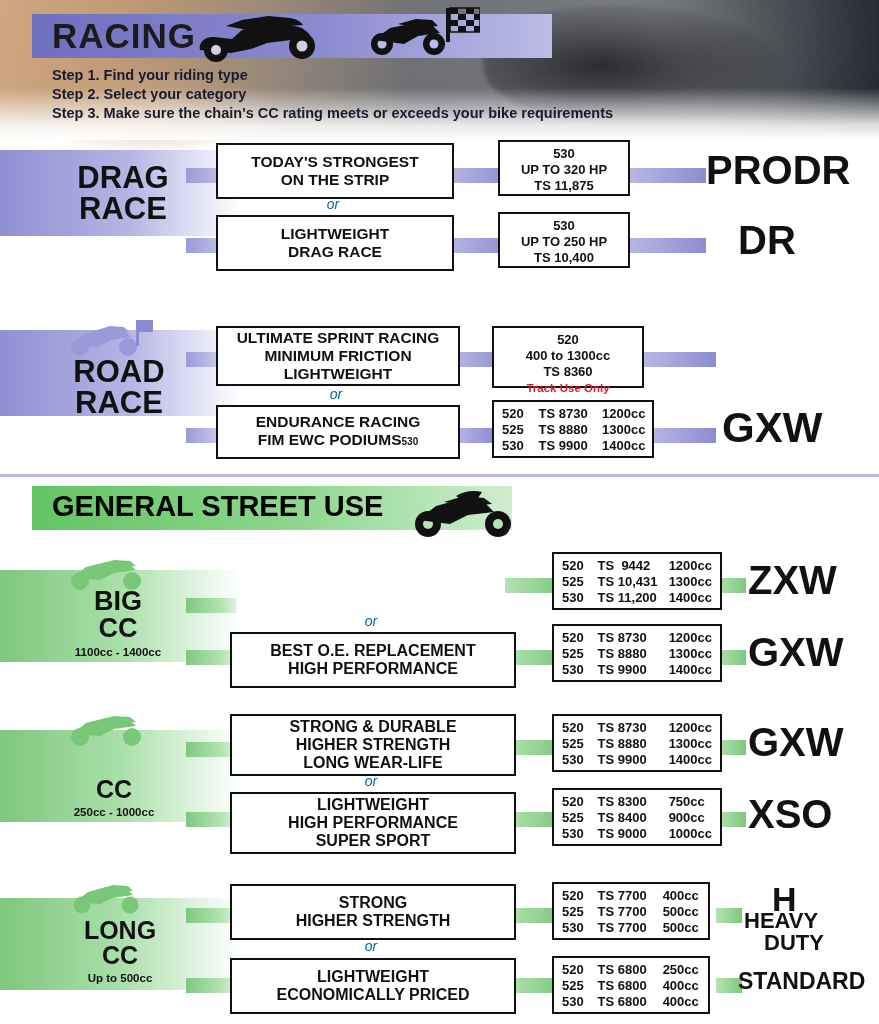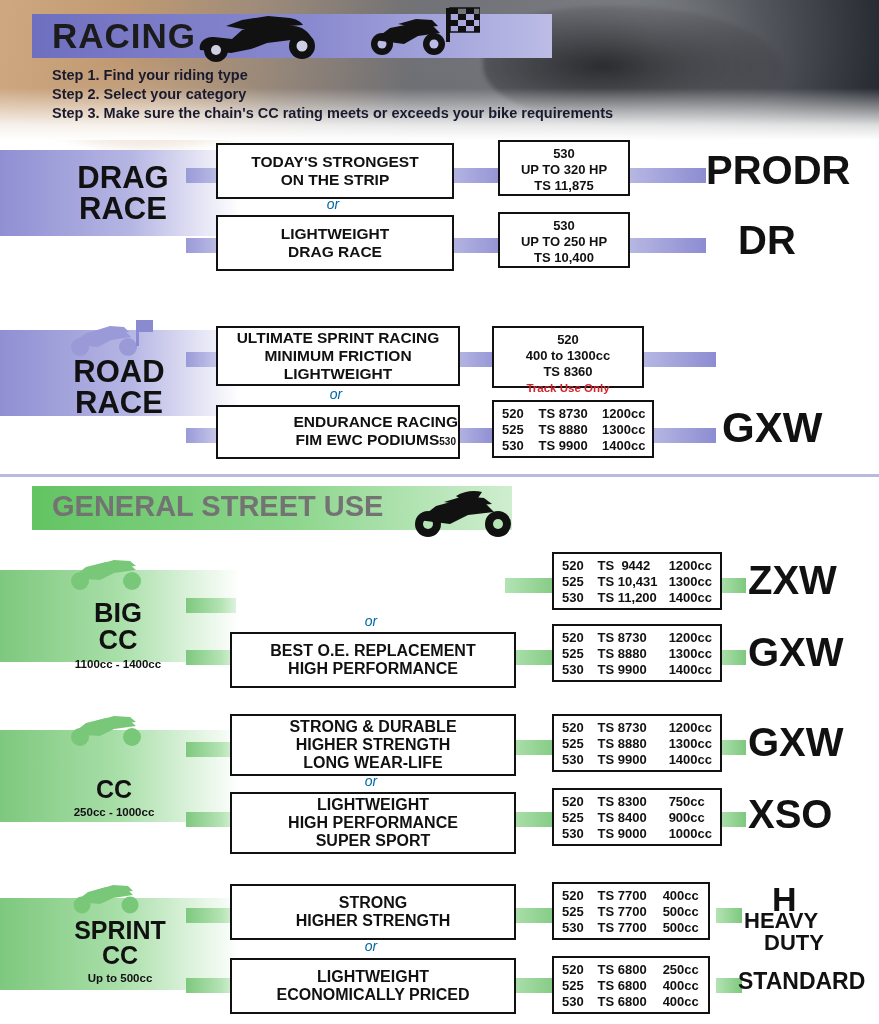--- a/index.html
+++ b/index.html
@@ -184,21 +184,21 @@
     position: absolute;
     left: 32px; top: 486px;
     width: 480px; height: 44px;
     background: linear-gradient(90deg, #63c463 0%, #8ed68e 55%, #cfeecf 100%);
   }
   .gsu-title {
     position: absolute;
     left: 52px; top: 490px;
     font-size: 29px;
     font-weight: bold;
-    color: #737373;
+    color: #000000;
     z-index: 6;
   }
   .gsu-moto {
     position: absolute;
     left: 404px; top: 484px;
     z-index: 7;
   }
   .divider {
     position: absolute;
     left: 0; width: 879px; height: 3px;
@@ -343,21 +343,21 @@
   <div class="conn purple-r" style="left:648px; top:428px; width:68px;"></div>
 
   <div class="desc-box" style="left:216px; top:326px; width:240px; height:56px; font-size:15.5px;">
     <div>
       <div>ULTIMATE SPRINT RACING</div>
       <div>MINIMUM FRICTION</div>
       <div>LIGHTWEIGHT</div>
     </div>
   </div>
   <div class="or-label" style="left:216px; top:386px; width:240px;">or</div>
-  <div class="desc-box" style="left:216px; top:405px; width:240px; height:50px; font-size:15.5px;justify-content:flex-end;">
+  <div class="desc-box" style="left:216px; top:405px; width:240px; height:50px; font-size:15.5px;">
     <div>
       <div>ENDURANCE RACING</div>
       <div><span>FIM EWC PODIUMS</span><span class="small-sup">530</span></div>
     </div>
   </div>
 
   <div class="spec-box spec-center" style="left:492px; top:326px; width:152px; height:62px;">
     <div>520</div>
     <div>400 to 1300cc</div>
     <div>TS 8360</div>
@@ -405,21 +405,21 @@
   <div class="bike-icon" style="left:62px; top:552px;">
     <svg width="92" height="40" viewBox="0 0 92 40">
       <g fill="#79c879">
         <circle cx="18" cy="29" r="9"></circle>
         <circle cx="70" cy="29" r="9"></circle>
         <path d="M10 26l14-11 20-5 22 1 8 7-22 3-14 7z"></path>
         <path d="M34 13l18-5 16 1 6 5-20 2z"></path>
       </g>
     </svg>
   </div>
-  <div class="cat-label" style="left:48px; top:588px; width:140px; font-size:27px;margin-top:12px;">
+  <div class="cat-label" style="left:48px; top:588px; width:140px; font-size:27px;">
     <span>BIG</span><br>
     <span>CC</span>
     <span class="cat-sub">1100cc - 1400cc</span>
   </div>
 
   <div class="conn green" style="left:186px; top:598px; width:50px;"></div>
   <div class="conn green" style="left:186px; top:650px; width:50px;"></div>
   <div class="conn green-r" style="left:505px; top:578px; width:56px;"></div>
   <div class="conn green-r" style="left:505px; top:650px; width:56px;"></div>
   <div class="conn green-r" style="left:716px; top:578px; width:30px;"></div>
@@ -554,21 +554,21 @@
     <svg width="84" height="38" viewBox="0 0 84 38">
       <g fill="#79c879">
         <circle cx="16" cy="27" r="8.5"></circle>
         <circle cx="64" cy="27" r="8.5"></circle>
         <path d="M9 24l13-10 18-5 20 1 7 7-20 3-13 6z"></path>
         <path d="M31 12l16-5 15 1 5 5-18 2z"></path>
       </g>
     </svg>
   </div>
   <div class="cat-label" style="left:40px; top:918px; width:160px; font-size:25px;">
-    <span>SPRINT</span><br>
+    <span>LONG</span><br>
     <span>CC</span>
     <span class="cat-sub">Up to 500cc</span>
   </div>
 
   <div class="conn green" style="left:186px; top:908px; width:50px;"></div>
   <div class="conn green" style="left:186px; top:978px; width:50px;"></div>
   <div class="conn green-r" style="left:505px; top:908px; width:56px;"></div>
   <div class="conn green-r" style="left:505px; top:978px; width:56px;"></div>
   <div class="conn green-r" style="left:716px; top:908px; width:26px;"></div>
   <div class="conn green-r" style="left:716px; top:978px; width:26px;"></div>

